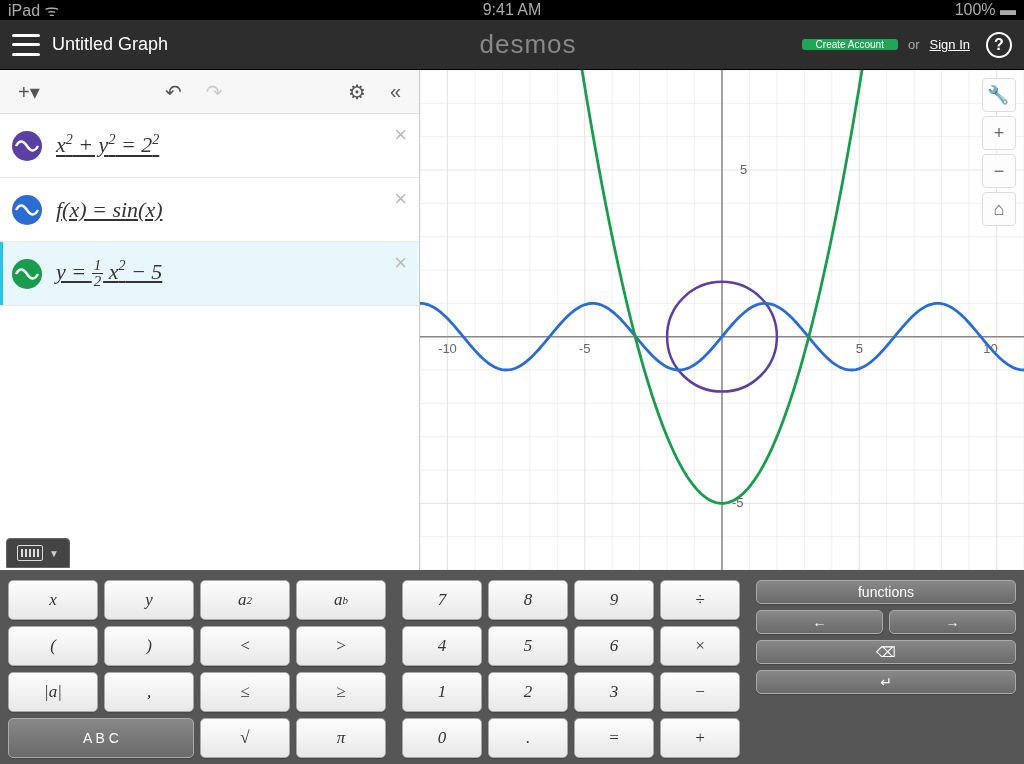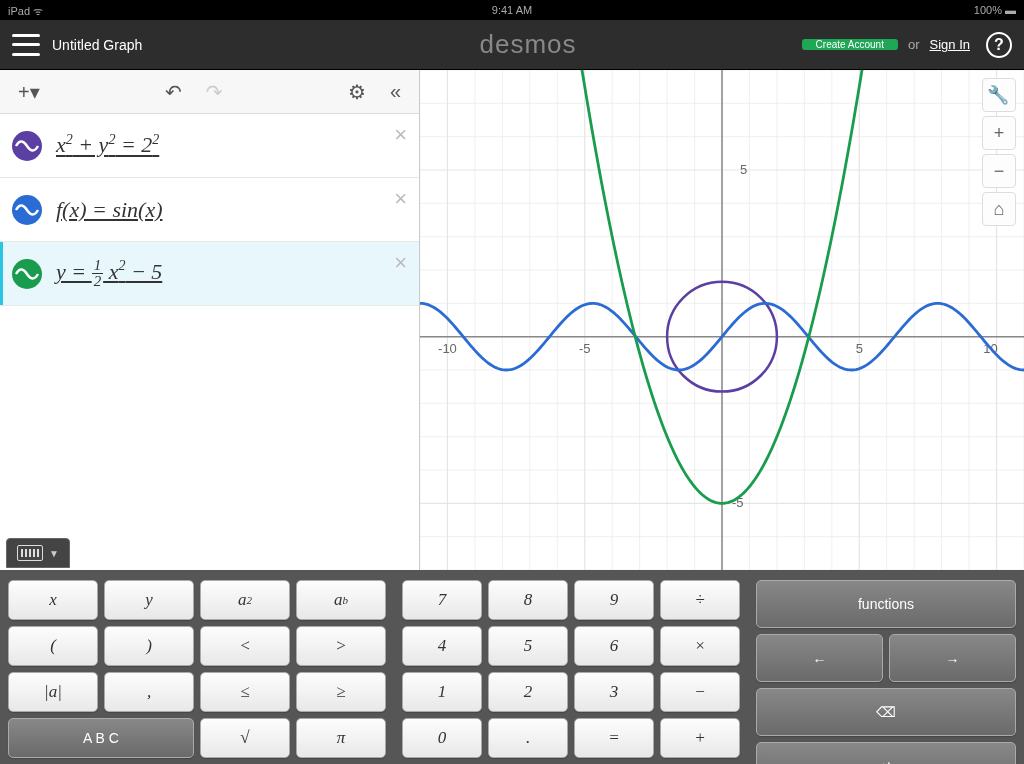--- a/index.html
+++ b/index.html
@@ -1,24 +1,24 @@
 <!DOCTYPE html>
 <html><head>
 <meta charset="utf-8">
 <style>
 * { margin: 0; padding: 0; box-sizing: border-box; }
 body { font-family: -apple-system, Helvetica, Arial, sans-serif; width: 1024px; height: 764px; overflow: hidden; background: #3a3a3a; }
 
-.status-bar { height: 20px; background: #000; color: #aaa; display: flex; justify-content: space-between; align-items: center; padding: 0 8px; font-size: 11px; }
+.status-bar { height: 20px; background: #000; color: #aaa; display: flex; justify-content: space-between; align-items: center; padding: 0 8px; font-size: 16px; }
 .status-bar .center { position: absolute; left: 50%; transform: translateX(-50%); }
 
 .header { height: 50px; background: #2d2d2d; display: flex; align-items: center; padding: 0 12px; gap: 12px; border-bottom: 1px solid #000; }
 .hamburger { width: 28px; height: 22px; display: flex; flex-direction: column; justify-content: space-between; cursor: pointer; }
 .hamburger span { height: 3px; background: #fff; border-radius: 2px; }
-.title { color: #fff; font-size: 14px; font-weight: 400; }
+.title { color: #fff; font-size: 18px; font-weight: 400; }
 .brand { position: absolute; left: 50%; transform: translateX(-50%); color: #888; font-size: 26px; font-weight: 300; letter-spacing: 1px; font-family: sans-serif; margin-left: 16px; }
 .header-right { margin-left: auto; display: flex; align-items: center; gap: 10px; }
 .btn-green { background: #1fa756; color: #fff; border: none; padding: 0 14px; border-radius: 3px; font-size: 10px; font-weight: 500; cursor: pointer; }
 .or-text { color: #aaa; font-size: 13px; }
 .signin { color: #fff; font-size: 13px; text-decoration: underline; cursor: pointer; }
 .help-icon { width: 26px; height: 26px; border: 2px solid #fff; border-radius: 50%; color: #fff; display: flex; align-items: center; justify-content: center; font-size: 16px; font-weight: bold; cursor: pointer; margin-left: 6px; }
 
 .main { display: flex; height: 500px; background: #fff; }
 .sidebar { width: 420px; background: #fff; border-right: 1px solid #ccc; display: flex; flex-direction: column; }
 .sidebar-toolbar { height: 44px; display: flex; align-items: center; padding: 0 10px; gap: 8px; border-bottom: 1px solid #ddd; background: #f7f7f7; }
@@ -48,21 +48,21 @@
 .keyboard { height: 194px; background: #565656; padding: 10px 8px 8px; display: flex; gap: 16px; }
 .key-group { display: grid; gap: 6px; }
 .g1 { grid-template-columns: repeat(4, 90px); grid-template-rows: repeat(4, 40px); }
 .g2 { grid-template-columns: repeat(4, 80px); grid-template-rows: repeat(4, 40px); }
 .g3 { display: flex; flex-direction: column; gap: 6px; flex: 1; }
 .g3-row { display: flex; gap: 6px; }
 .key { background: linear-gradient(#fdfdfd, #e8e8e8); border: 1px solid #aaa; border-radius: 5px; display: flex; align-items: center; justify-content: center; font-size: 17px; font-family: 'Times New Roman', serif; font-style: italic; color: #333; cursor: pointer; box-shadow: 0 1px 1px rgba(0,0,0,0.2); }
 .key.dark { background: linear-gradient(#888, #6a6a6a); color: #fff; font-style: normal; font-family: sans-serif; font-size: 14px; }
 .key.wide { grid-column: span 2; }
 .key sup { font-size: 11px; }
-.g3 .key { flex: 1; height: 48px; text-align: center; }
+.g3 .key { flex: 1; height: 24px; text-align: center; }
 .g3 .functions-key { width: 100%; }
 </style>
 </head>
 <body>
 
 <div class="status-bar">
   <span>iPad ᯤ</span>
   <span class="center">9:41 AM</span>
   <span>100% ▬</span>
 </div>

